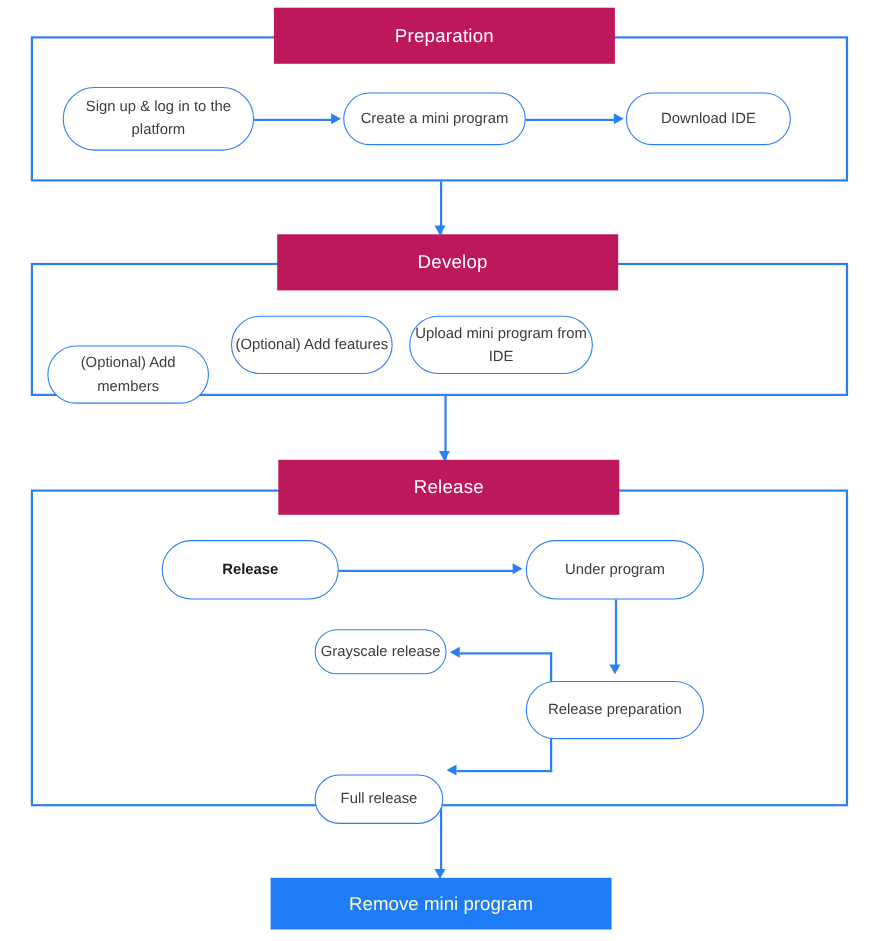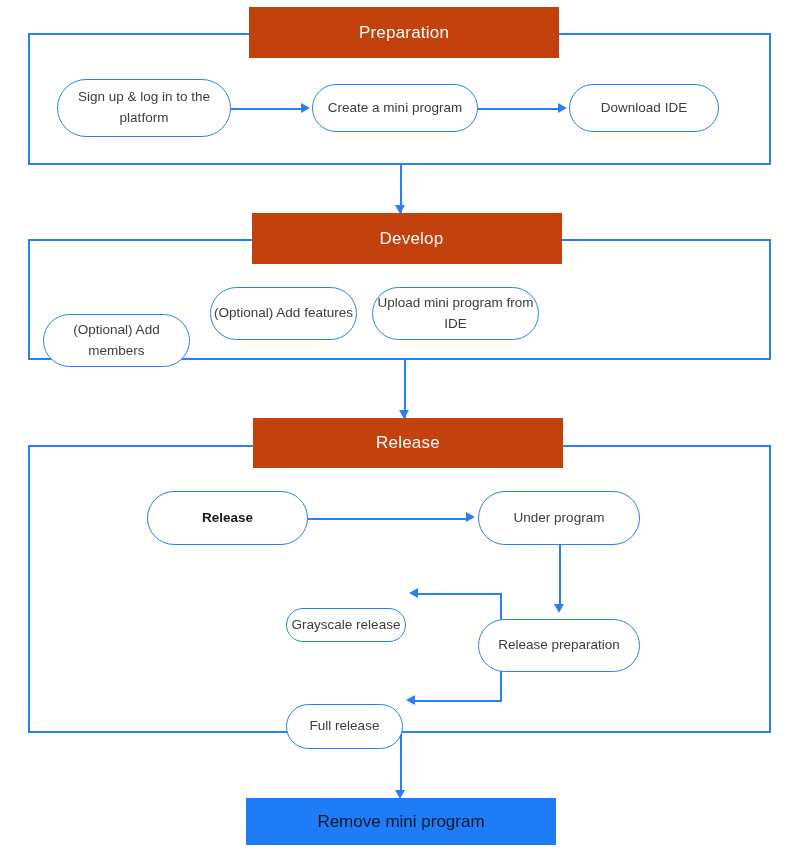--- a/index.html
+++ b/index.html
@@ -22,21 +22,21 @@
   .stage-frame {
     position: absolute;
     border: 2px solid #2b7ff5;
     box-sizing: border-box;
     background: transparent;
   }
 
   
   .stage-header {
     position: absolute;
-    background: #c2410c;
+    background: #be185d;
     color: #ffffff;
     display: flex;
     align-items: center;
     justify-content: center;
     box-sizing: border-box;
     font-size: 17px;
     letter-spacing: 0.2px;
     z-index: 5;
   }
 
@@ -94,21 +94,21 @@
     border-left: 5.5px solid transparent;
     border-right: 5.5px solid transparent;
     border-top: 9px solid #2b7ff5;
     z-index: 6;
   }
 
   
   .terminal-box {
     position: absolute;
     background: #1f7cf7;
-    color: #0f172a;
+    color: #fef9c3;
     display: flex;
     align-items: center;
     justify-content: center;
     box-sizing: border-box;
     font-size: 17px;
     z-index: 5;
   }
 </style>
 </head>
 <body>
@@ -171,21 +171,21 @@
   </div>
 
   <div class="node bold" style="left:147px; top:491px; width:161px; height:54px;">
     <span class="nlabel">Release</span>
   </div>
 
   <div class="node" style="left:478px; top:491px; width:162px; height:54px;">
     <span class="nlabel">Under program</span>
   </div>
 
-  <div class="node" style="left:286px; top:572px; width:120px; height:34px;margin-top:36px;">
+  <div class="node" style="left:286px; top:572px; width:120px; height:41px;">
     <span class="nlabel">Grayscale release</span>
   </div>
 
   <div class="node" style="left:478px; top:619px; width:162px; height:53px;">
     <span class="nlabel">Release preparation</span>
   </div>
 
   <div class="node" style="left:286px; top:704px; width:117px; height:45px;justify-content:center;">
     <span class="nlabel">Full release</span>
   </div>

